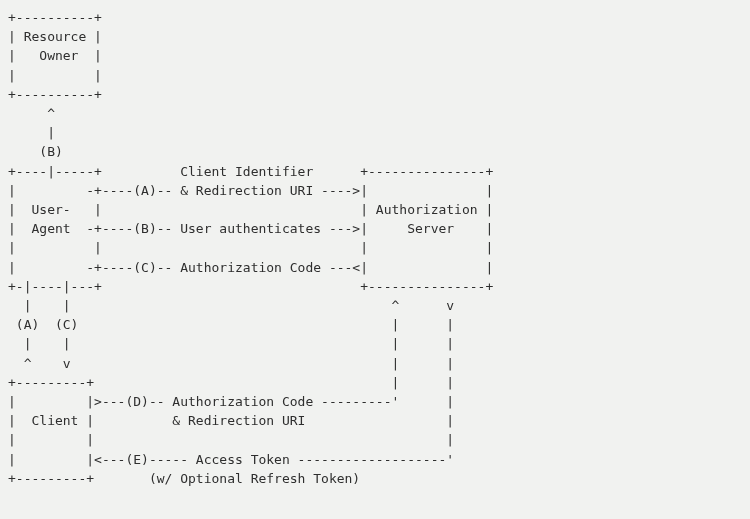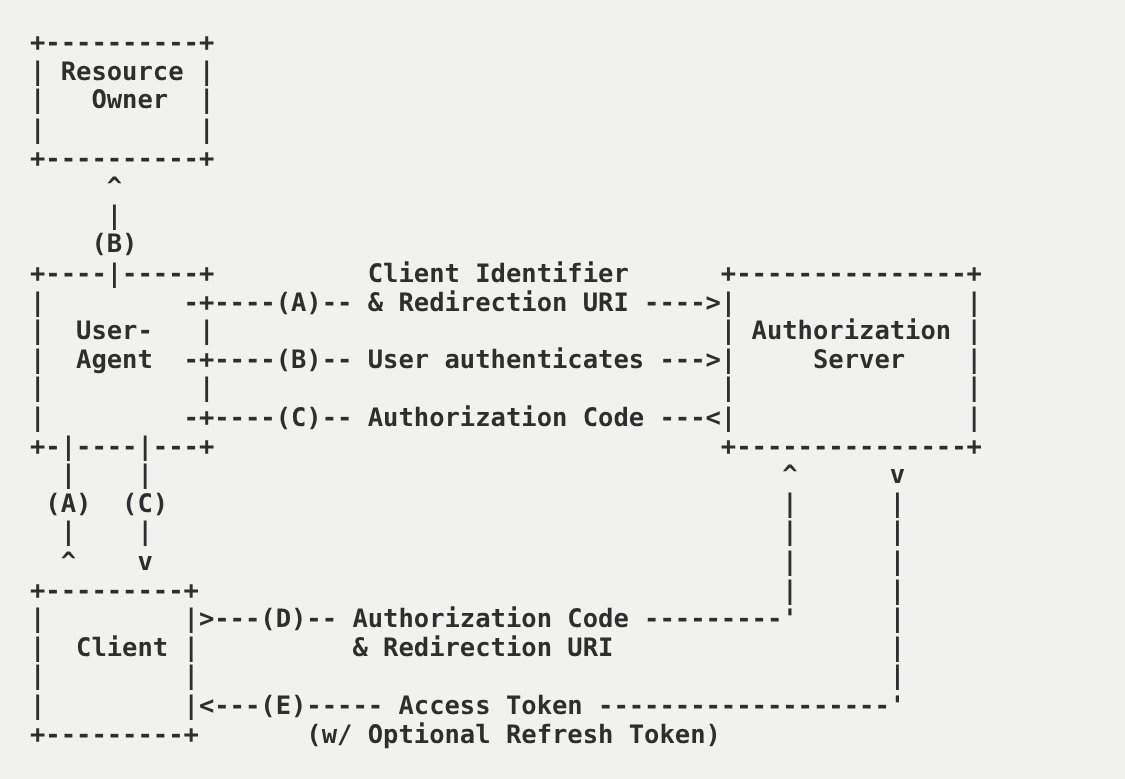--- a/index.html
+++ b/index.html
@@ -4,29 +4,28 @@
 <style>
   html, body {
     margin: 0;
     padding: 0;
     width: 750px;
     height: 519px;
     background: #f1f2f0;
     overflow: hidden;
   }
   pre {
-    margin: 12px;
+    margin: 0;
     padding: 8px 0 0 8px;
     font-family: "DejaVu Sans Mono", "Liberation Mono", Menlo, Consolas, monospace;
-    font-size: 17px;
+    font-size: 13px;
     line-height: 19.2px;
     color: #2e2e2e;
     white-space: pre;
     letter-spacing: 0px;
-    font-weight: bold;
   }
 </style>
 </head>
 <body>
 
 <pre><span>+----------+</span>
 <span>| Resource |</span>
 <span>|   Owner  |</span>
 <span>|          |</span>
 <span>+----------+</span>

